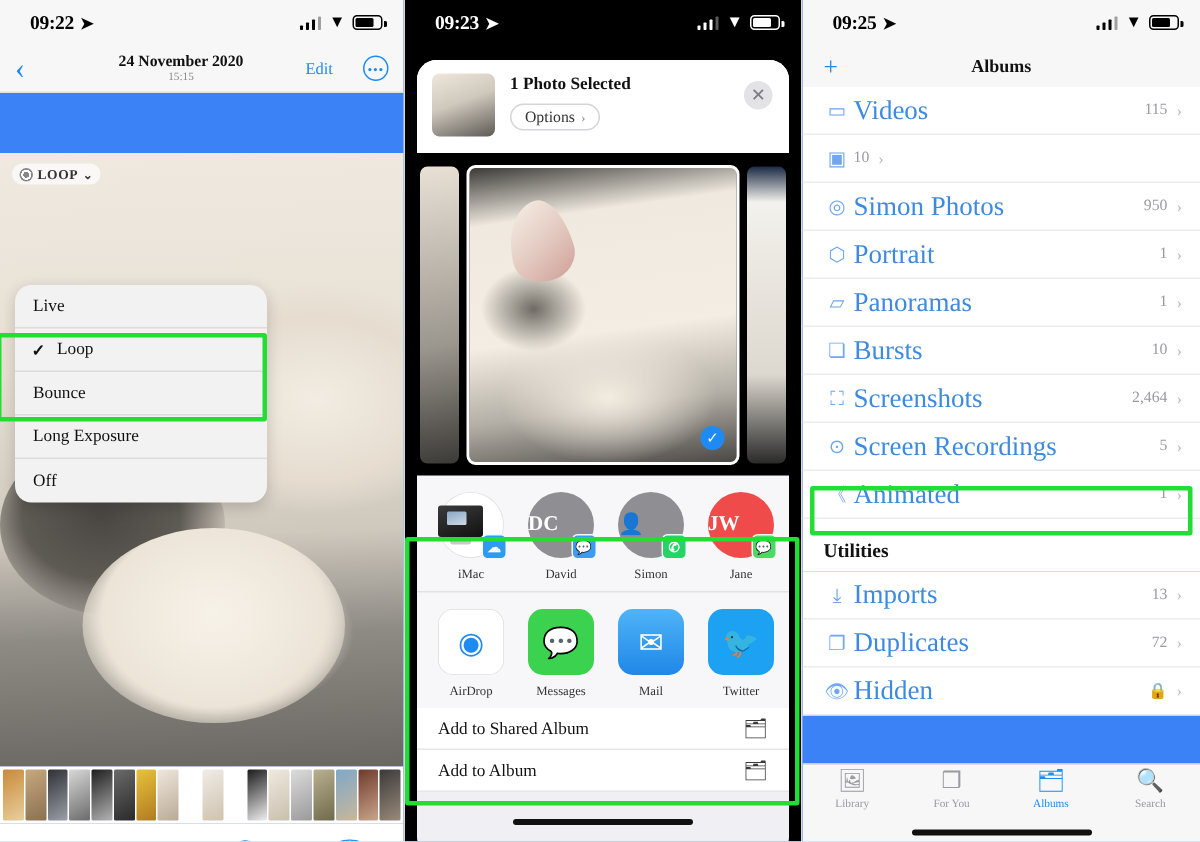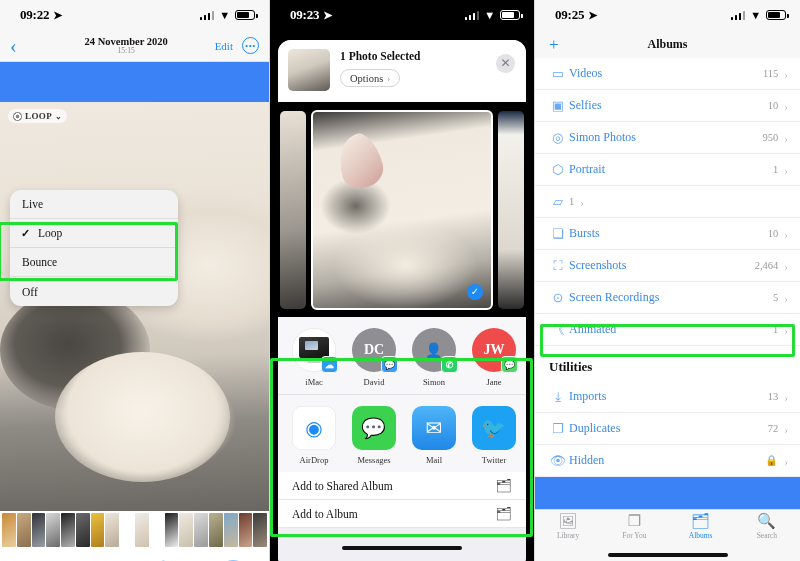--- a/index.html
+++ b/index.html
@@ -40,21 +40,21 @@
   
   .p1-nav {
     height: 32px; background: #f7f7f7; display: flex; align-items: center;
     justify-content: space-between; padding: 0 10px;
     border-bottom: 1px solid #e0e0e0;
   }
   .backchevron { color: #1e8bf5; font-size: 20px; font-weight: 300; line-height: 1; }
   .p1-title { text-align: center; line-height: 1.05; margin-left: 21px; }
   .p1-title .d { font-size: 10.5px; font-weight: bold; color: #111; }
   .p1-title .t { font-size: 7.5px; color: #888; }
-  .p1-right { display: flex; align-items: center; gap: 9px; }
+  .p1-right { display: flex; align-items: center; gap: 20px; }
   .edit-btn { color: #1e8bf5; font-size: 11px; }
   .more-btn {
     width: 17px; height: 17px; border-radius: 50%; border: 1.3px solid #1e8bf5;
     color: #1e8bf5; font-size: 9px; display: flex; align-items: center;
     justify-content: center; line-height: 0; letter-spacing: 0.5px;
   }
   .photo-area { position: relative; height: 409px; background: #fff; overflow: hidden; margin-top: 40px; }
   .cat1 {
     position: absolute; inset: 0;
     background:
@@ -156,21 +156,21 @@
     border-radius: 60% 40% 48% 52% / 70% 66% 34% 30%; transform: rotate(-16deg); }
   .car-badge { position: absolute; right: 8px; bottom: 8px; width: 16px; height: 16px;
     border-radius: 50%; background: #1e8bf5; color: #fff; font-size: 10px;
     display: flex; align-items: center; justify-content: center; }
   .share-rows { background: #f7f7fa; }
   .row-people { display: flex; gap: 4px; padding: 11px 8px 7px 8px; border-bottom: .7px solid #e0e0e5; }
   .row-apps { display: flex; gap: 4px; padding: 11px 8px 7px 8px; }
   .share-cell { width: 56px; display: flex; flex-direction: column; align-items: center; gap: 5px; flex: none; }
   .share-cell .lbl { font-size: 8.5px; color: #333; }
   .av { width: 44px; height: 44px; border-radius: 50%; position: relative;
-    display: flex; align-items: center; justify-content: center;
+    display: flex; align-items: center; 
     color: #fff; font-size: 14px; font-weight: bold; }
   .av-badge { position: absolute; right: -2px; bottom: -1px; width: 17px; height: 17px;
     border-radius: 4px; border: 1.5px solid #f7f7fa; display: flex;
     align-items: center; justify-content: center; font-size: 9px; color: #fff; }
   .av-imac { background: #fff; box-shadow: 0 0 0 .5px #ddd inset; }
   .imac-screen { width: 30px; height: 21px; border-radius: 2px;
     background: linear-gradient(160deg,#3b3b3b,#111); position: relative; }
   .imac-screen::after { content:""; position:absolute; left:6px; top:4px; width:13px; height:9px;
     background: linear-gradient(160deg,#8aa8c8,#cfd9e4); border-radius:1px; }
   .imac-stand { width: 14px; height: 4px; background: #c9c9c9; border-radius: 0 0 2px 2px; margin: 1px auto 0; }
@@ -186,21 +186,21 @@
   .p3-nav { height: 28px; background: #f7f7f7; display: flex; align-items: center;
     padding: 0 14px; position: relative; }
   .plus { color: #1e8bf5; font-size: 17px; line-height: 1; font-weight: 300; }
   .p3-title { position: absolute; left: 0; right: 0; text-align: center;
     font-size: 12px; font-weight: bold; color: #111; }
   .alist { background: #fff; }
   .arow { height: 32px; display: flex; align-items: center; padding: 0 12px;
     border-bottom: .7px solid #ececf0; position: relative; }
   .arow .ic { width: 22px; color: #6ea8f0; font-size: 13px; display: flex;
     align-items: center; justify-content: center; flex: none; }
-  .arow .nm { flex: 1; font-size: 12px; color: #3d8ae0; }
+  .arow .nm { flex: 1; font-size: 18px; color: #3d8ae0; }
   .arow .ct { font-size: 10.5px; color: #9a9aa0; margin-right: 6px; }
   .arow .cv { font-size: 11px; color: #b9b9bf; }
   .sec-head { padding: 13px 14px 6px 14px; font-size: 13px; font-weight: bold; color: #111; background: #fff; }
   .hl-p3 { left: 5px; top: 324px; width: 255px; height: 33px; }
   .tabbar { position: absolute; left: 0; bottom: 0; width: 265px; height: 52px;
     background: #f7f7f7; border-top: .7px solid #dcdce0; }
   .tabs { display: flex; height: 34px; }
   .tab { flex: 1; display: flex; flex-direction: column; align-items: center;
     justify-content: center; gap: 2px; color: #9a9aa0; }
   .tab.active { color: #1e8bf5; }
@@ -259,20 +259,23 @@
       <div class="dropdown">
         <div class="dd-item">
           <span>Live</span>
         </div>
         <div class="dd-item checked">
           <span class="dd-check">✓</span>
           <span>Loop</span>
         </div>
         <div class="dd-item">
           <span>Bounce</span>
+        </div>
+        <div class="dd-item">
+          <span>Long Exposure</span>
         </div>
         <div class="dd-item">
           <span>Off</span>
         </div>
       </div>
 
       <div class="hl-box hl-p1"></div>
     </div>
 
     <div class="filmstrip">
@@ -453,38 +456,38 @@
 
     <div class="alist">
       <div class="arow">
         <span class="ic">▭</span>
         <span class="nm">Videos</span>
         <span class="ct">115</span>
         <span class="cv">›</span>
       </div>
       <div class="arow">
         <span class="ic">▣</span>
-        <span class="nm">Selfies</span>
         <span class="ct">10</span>
         <span class="cv">›</span>
       </div>
       <div class="arow">
         <span class="ic">◎</span>
         <span class="nm">Simon Photos</span>
         <span class="ct">950</span>
         <span class="cv">›</span>
       </div>
       <div class="arow">
         <span class="ic">⬡</span>
         <span class="nm">Portrait</span>
         <span class="ct">1</span>
         <span class="cv">›</span>
       </div>
       <div class="arow">
         <span class="ic">▱</span>
+        <span class="nm">Panoramas</span>
         <span class="ct">1</span>
         <span class="cv">›</span>
       </div>
       <div class="arow">
         <span class="ic">❏</span>
         <span class="nm">Bursts</span>
         <span class="ct">10</span>
         <span class="cv">›</span>
       </div>
       <div class="arow">

